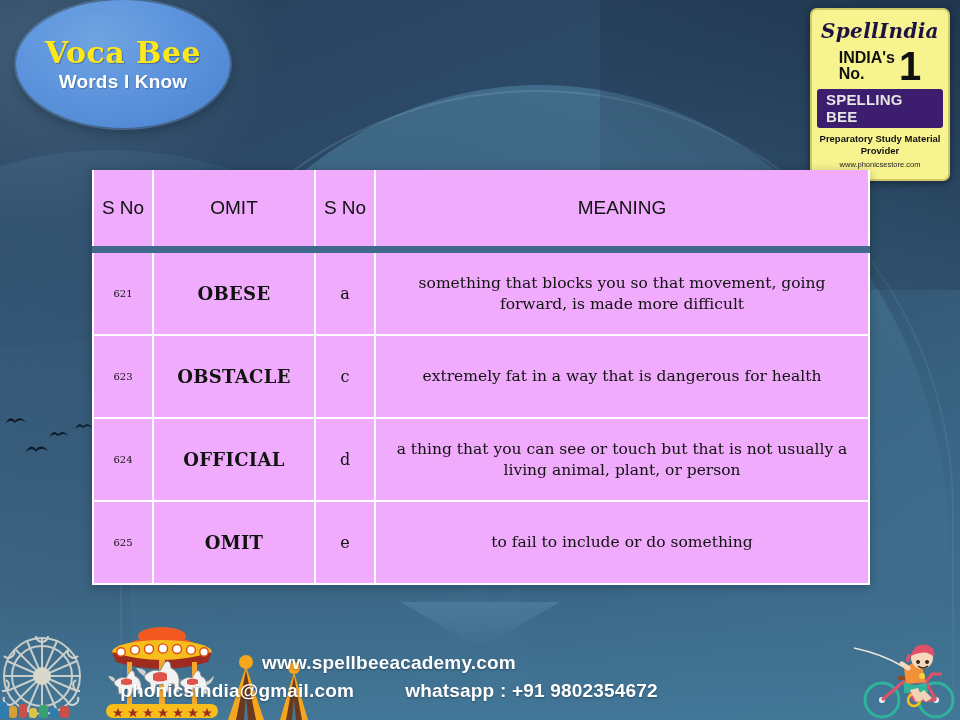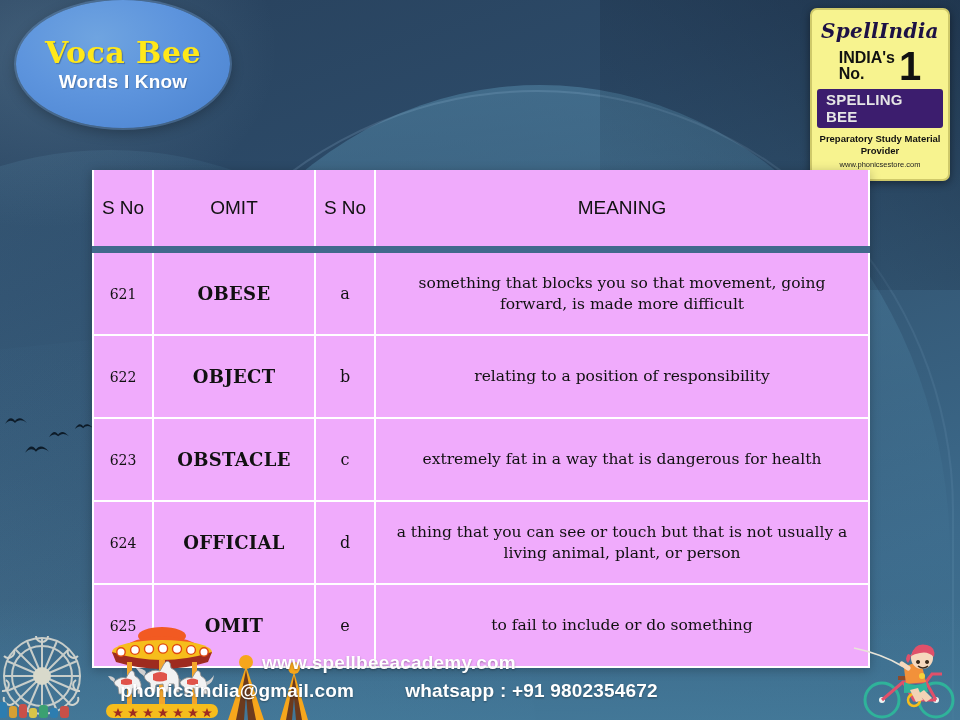--- a/index.html
+++ b/index.html
@@ -212,21 +212,21 @@
     font-weight: normal;
     font-size: 19px;
     border-bottom: 7px solid #41698c;
   }
   .vb-table tbody td {
     height: 73px;
     border-top: 2px solid #ffffff;
     border-bottom: 2px solid #ffffff;
     font-family: "DejaVu Serif", serif;
   }
-  td.sno   { font-size: 14px; }
+  td.sno   { font-size: 10px; }
   td.word  { font-size: 18px; font-weight: bold; letter-spacing: 0.3px; }
   td.key   { font-size: 16px; }
   td.meaning {
     font-size: 15.5px;
     line-height: 1.35;
     padding: 4px 14px;
   }
 
   
   .footer-text {
@@ -342,26 +342,20 @@
       </tr>
     </thead>
     <tbody>
       <tr>
         <td class="sno">621</td>
         <td class="word">OBESE</td>
         <td class="key">a</td>
         <td class="meaning">something that blocks you so that movement, going forward, is made more difficult</td>
       </tr>
       <tr>
-        <td class="sno">622</td>
-        <td class="word">OBJECT</td>
-        <td class="key">b</td>
-        <td class="meaning">relating to a position of responsibility</td>
-      </tr>
-      <tr>
         <td class="sno">623</td>
         <td class="word">OBSTACLE</td>
         <td class="key">c</td>
         <td class="meaning">extremely fat in a way that is dangerous for health</td>
       </tr>
       <tr>
         <td class="sno">624</td>
         <td class="word">OFFICIAL</td>
         <td class="key">d</td>
         <td class="meaning">a thing that you can see or touch but that is not usually a living animal, plant, or person</td>

